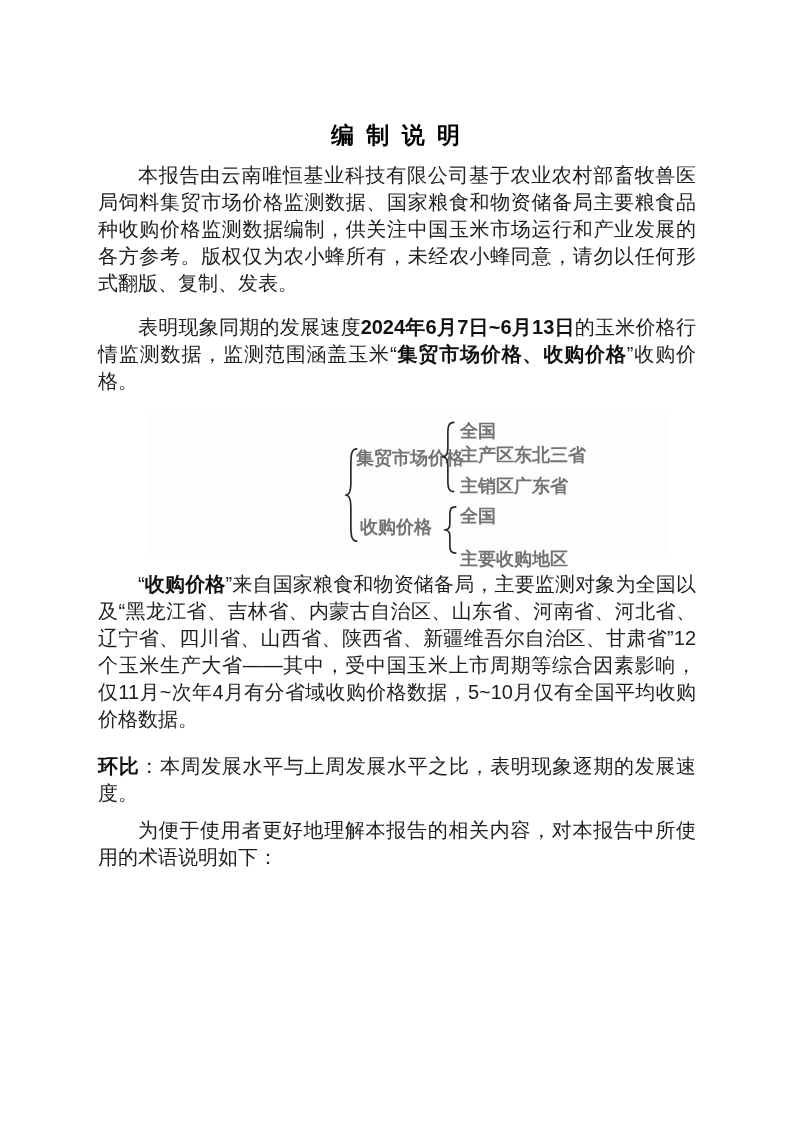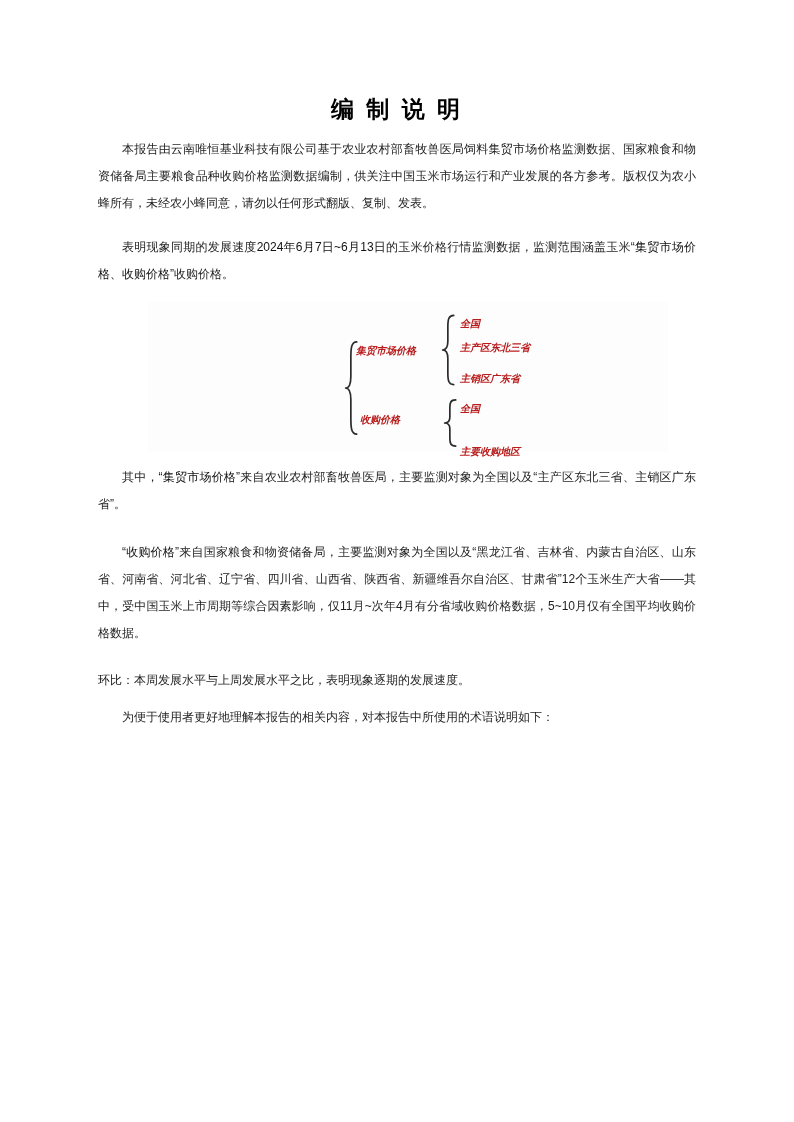--- a/index.html
+++ b/index.html
@@ -6,63 +6,62 @@
   * { box-sizing: border-box; }
   html, body { margin: 0; padding: 0; background: #ffffff; }
   .page {
     position: relative;
     width: 766px;
     height: 1122px;
     margin: 0 auto;
     background: #ffffff;
     font-family: "Liberation Sans", "DejaVu Sans", sans-serif;
     color: #1e1e1e;
-    padding: 94px 84px 0 84px;
+    padding: 120px 84px 0 84px;
     overflow: hidden;
   }
   .title {
     margin: 0 0 12px 0;
     text-align: center;
     font-size: 23px;
     line-height: 30px;
     font-weight: 700;
     letter-spacing: 3px;
     color: #000000;
   }
   .para {
     margin: 0 0 17px 0;
-    font-size: 12px;
+    font-size: 20px;
     line-height: 27px;
     text-align: justify;
     text-indent: 2em;
     color: #1e1e1e;
   }
-  .para .bold { font-weight: 400; color: #111111; }
+  .para .bold { font-weight: 700; color: #111111; }
   .p2 { margin-bottom: 14px; }
   .p3 { margin-bottom: 21px; }
   .p4 { margin-bottom: 20px; }
   .p5 { margin-bottom: 8px; }
   .term { text-indent: 0; margin-bottom: 10px; }
 
   
   .diagram {
     position: relative;
     width: 520px;
     height: 150px;
     margin: 0 0 12px 50px;
     background: #fdfdfd;
   }
   .diagram .node {
     position: absolute;
-    font-size: 10px;
+    font-size: 18px;
     line-height: 18px;
     font-weight: 700;
-    color: #b91c1c;
+    color: #737373;
     white-space: nowrap;
-    font-style: italic;
   }
   .diagram .root-label {
     left: 123px; top: 62px;
     width: 90px;
     text-align: center;
     white-space: normal;
   }
   .brace { position: absolute; overflow: visible; }
   .brace path {
     fill: none;
@@ -102,21 +101,20 @@
     <div class="node" style="left:212px; top:109px">收购价格</div>
 
     <svg class="brace" style="left:296px; top:97px; width:13px; height:48px" viewBox="0 0 20 100" preserveAspectRatio="none">
       <path vector-effect="non-scaling-stroke" d="M18 2 C10 2 9 8 9 18 L9 38 C9 46 6 50 1 50 C6 50 9 54 9 62 L9 82 C9 92 10 98 18 98"></path>
     </svg>
 
     <div class="node" style="left:312px; top:98px">全国</div>
     <div class="node" style="left:312px; top:141px">主要收购地区</div>
   </div>
 
-  <p class="para p3"><span>其中，“</span><span class="bold">集贸市场价格</span><span>”来自农业农村部畜牧兽医局，主要监测对象为全国以及“主产区东北三省、主销区广东省”。</span></p>
 
   <p class="para p4"><span>“</span><span class="bold">收购价格</span><span>”来自国家粮食和物资储备局，主要监测对象为全国以及“黑龙江省、吉林省、内蒙古自治区、山东省、河南省、河北省、辽宁省、四川省、山西省、陕西省、新疆维吾尔自治区、甘肃省”12个玉米生产大省——其中，受中国玉米上市周期等综合因素影响，仅11月~次年4月有分省域收购价格数据，5~10月仅有全国平均收购价格数据。</span></p>
 
   <p class="para term"><span class="bold">环比</span><span>：本周发展水平与上周发展水平之比，表明现象逐期的发展速度。</span></p>
 
   <p class="para p5"><span>为便于使用者更好地理解本报告的相关内容，对本报告中所使用的术语说明如下：</span></p>
 
 
 </div>
 

